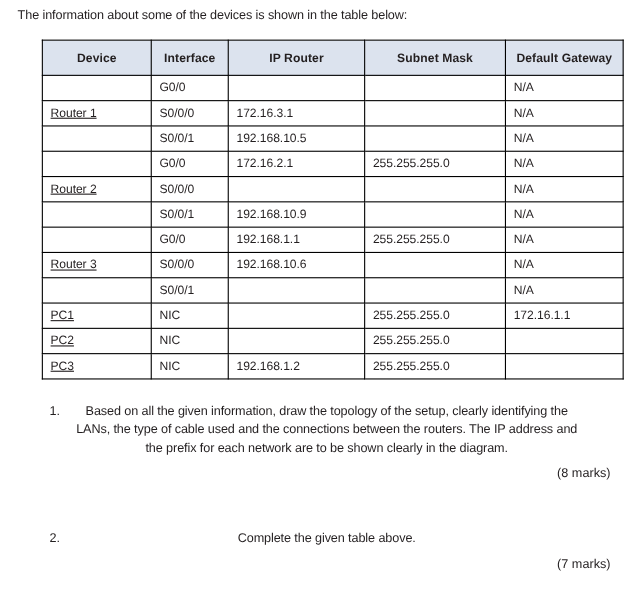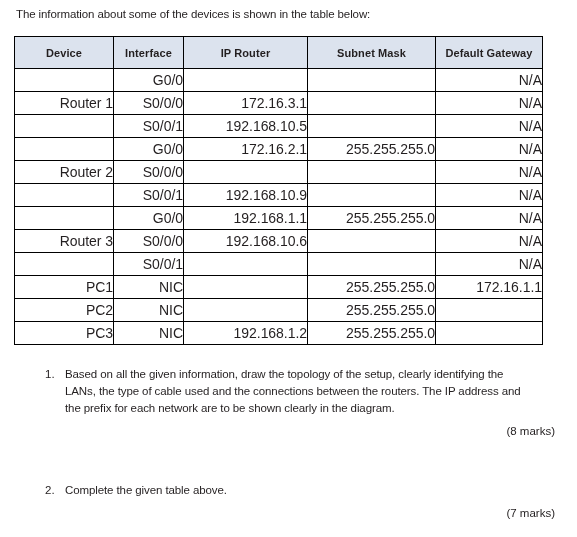--- a/index.html
+++ b/index.html
@@ -24,21 +24,21 @@
     line-height: 15px;
     letter-spacing: -0.1px;
     color: #231f20;
     white-space: nowrap;
     text-align: center;
   }
 
   
   .device-table {
     position: absolute;
-    left: 14px;
+    left: 38px;
     top: 36px;
     width: 528px;
     border-collapse: collapse;
     table-layout: fixed;
     font-size: 10.5px;
   }
   .device-table th,
   .device-table td {
     border: 1px solid #000000;
     padding: 0;
@@ -49,27 +49,28 @@
   .device-table thead th {
     background: #dce3ee;
     height: 31px;
     text-align: center;
     font-weight: bold;
     font-size: 11px;
     letter-spacing: 0.1px;
   }
   .device-table tbody td {
     height: 22px;
-    text-align: right;
+    text-align: left;
     padding-left: 7px;
-    font-size: 14px;
+    font-size: 11px;
     letter-spacing: -0.05px;
   }
   .device-table tbody td.devname {
     padding-left: 7px;
+    text-decoration: underline;
   }
 
   
   .c-device  { width: 99px; }
   .c-iface   { width: 70px; }
   .c-ip      { width: 124px; }
   .c-mask    { width: 128px; }
   .c-gw      { width: 107px; }
 
   
@@ -91,21 +92,21 @@
     line-height: 17px;
     color: #231f20;
   }
   .qtext {
     margin-left: 65px;
     margin-right: 48px;
     font-size: 11.5px;
     line-height: 17px;
     letter-spacing: -0.1px;
     color: #231f20;
-    text-align: left;
+    text-align: center;
   }
   .marks {
     margin-top: 6px;
     margin-right: 22px;
     text-align: right;
     font-size: 11.5px;
     line-height: 17px;
     color: #231f20;
   }
   .q2wrap { margin-top: 42px; }

